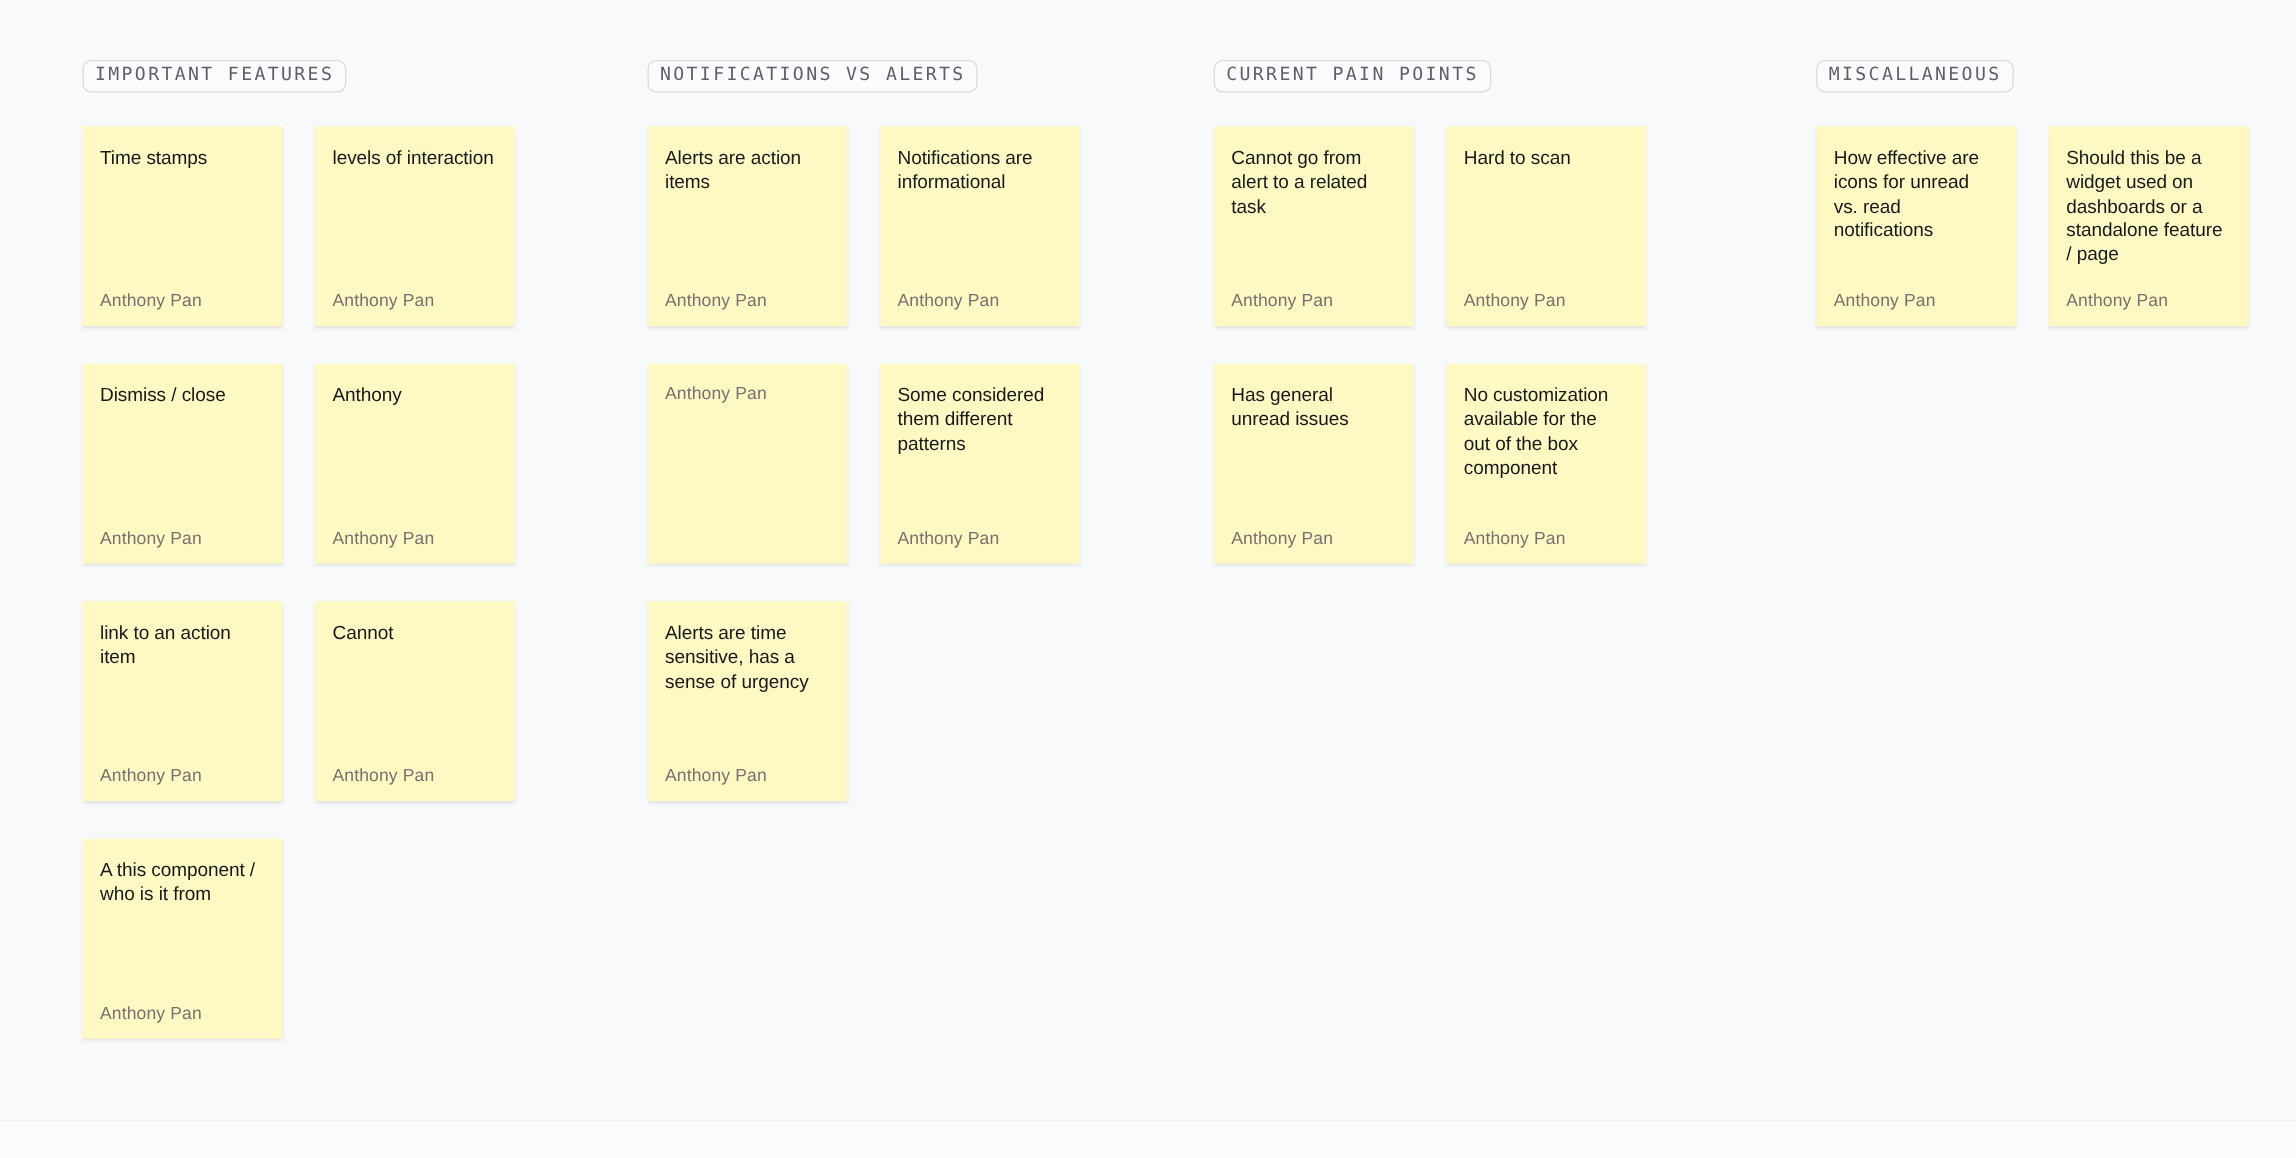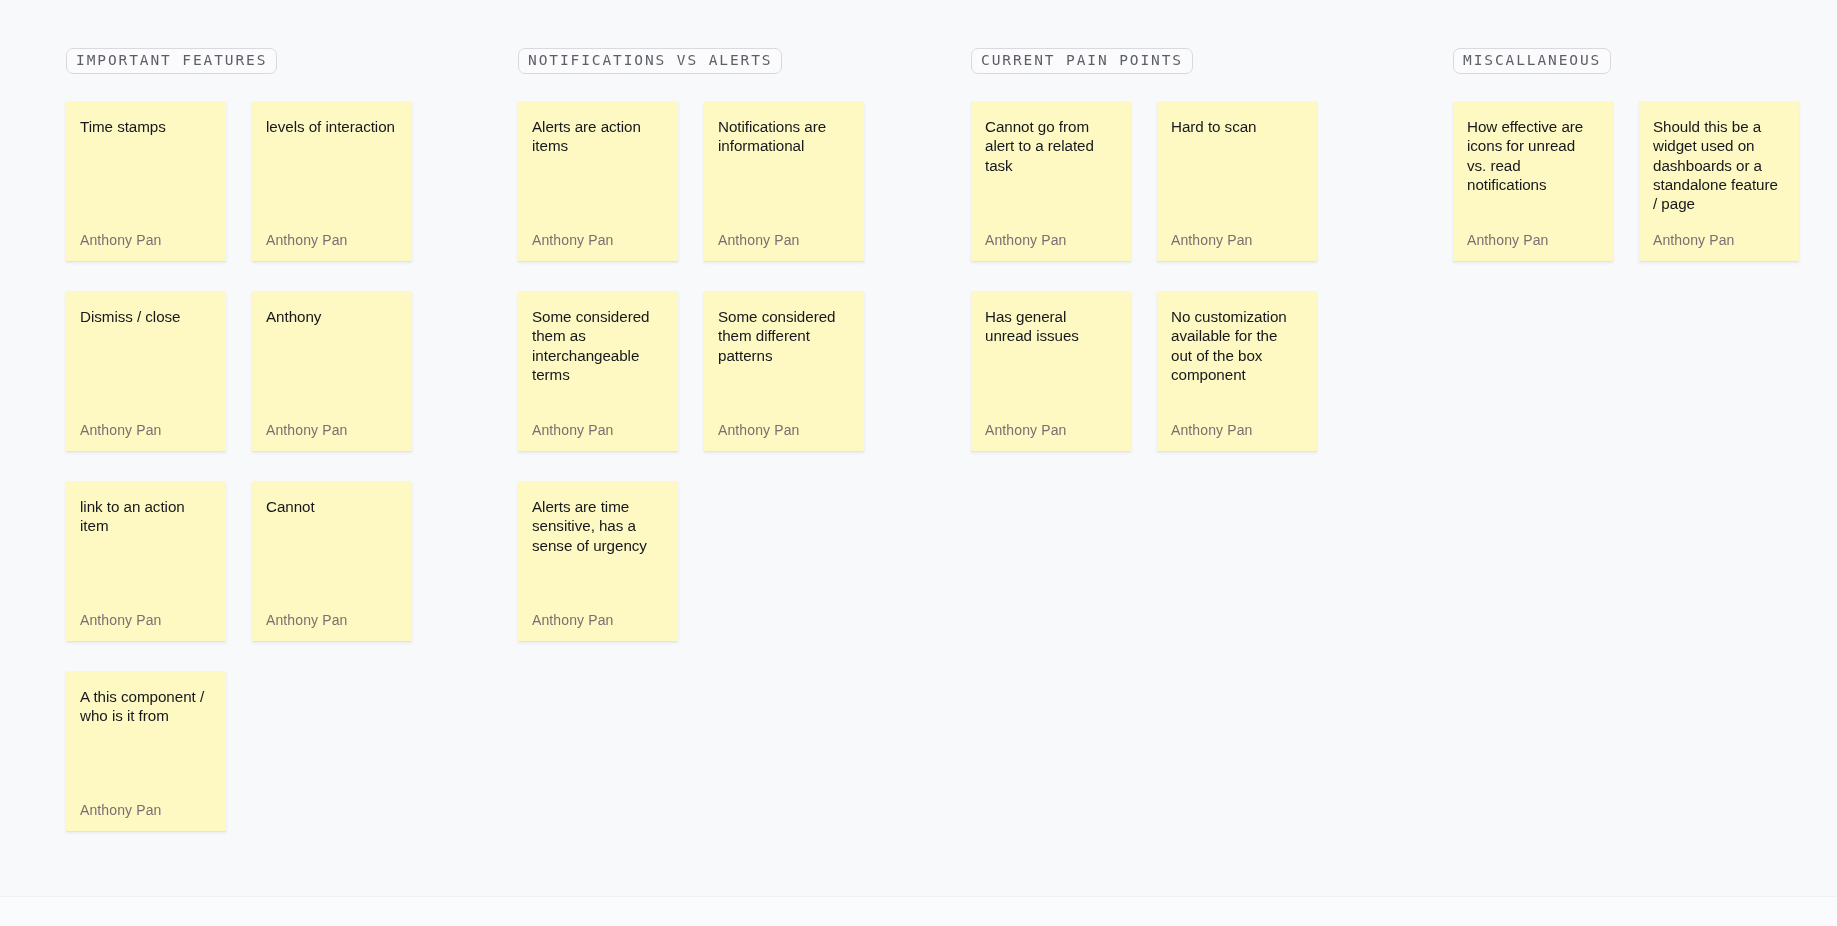--- a/index.html
+++ b/index.html
@@ -141,21 +141,20 @@
     <div class="col-body">
       <div class="card">
         <div class="card-text">Alerts are action items</div>
         <div class="card-author">Anthony Pan</div>
       </div>
       <div class="card">
         <div class="card-text">Notifications are informational</div>
         <div class="card-author">Anthony Pan</div>
       </div>
       <div class="card">
-        <div class="card-text">Some considered them as interchangeable terms</div>
         <div class="card-author">Anthony Pan</div>
       </div>
       <div class="card">
         <div class="card-text">Some considered them different patterns</div>
         <div class="card-author">Anthony Pan</div>
       </div>
       <div class="card">
         <div class="card-text">Alerts are time sensitive, has a sense of urgency</div>
         <div class="card-author">Anthony Pan</div>
       </div>

